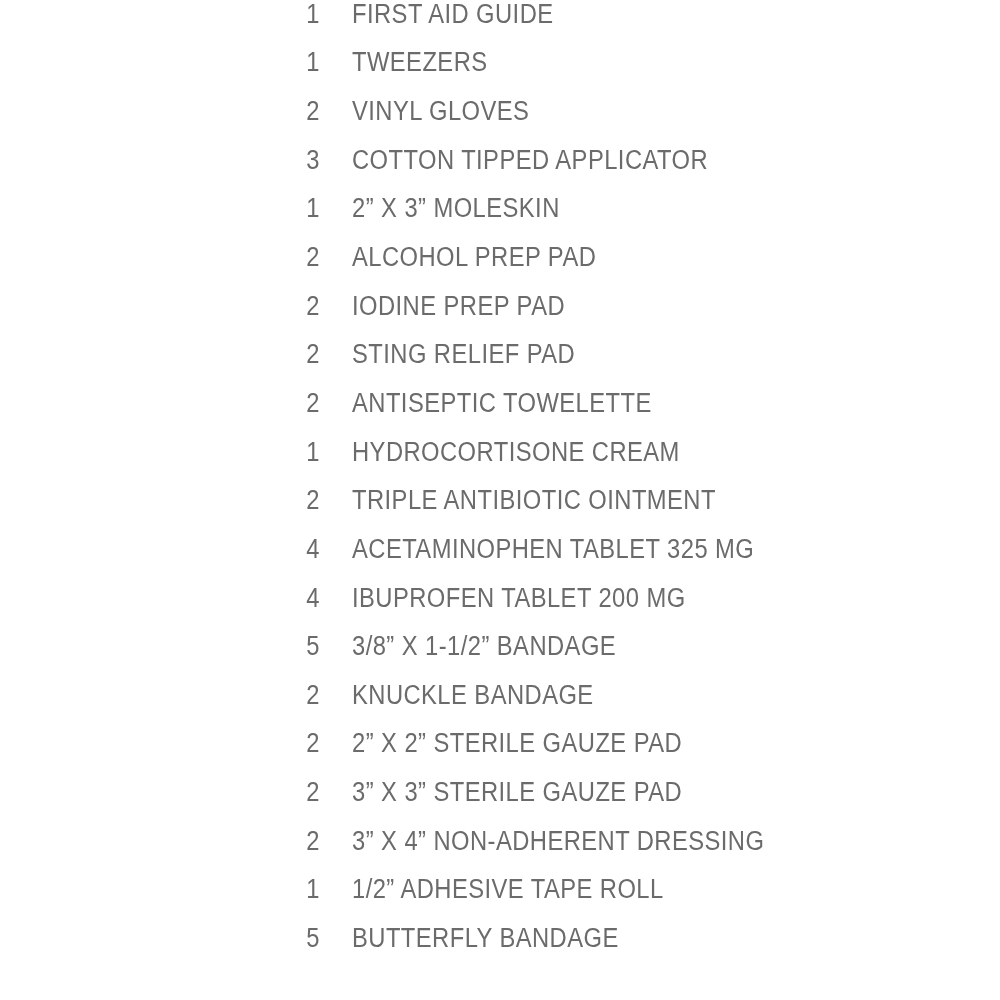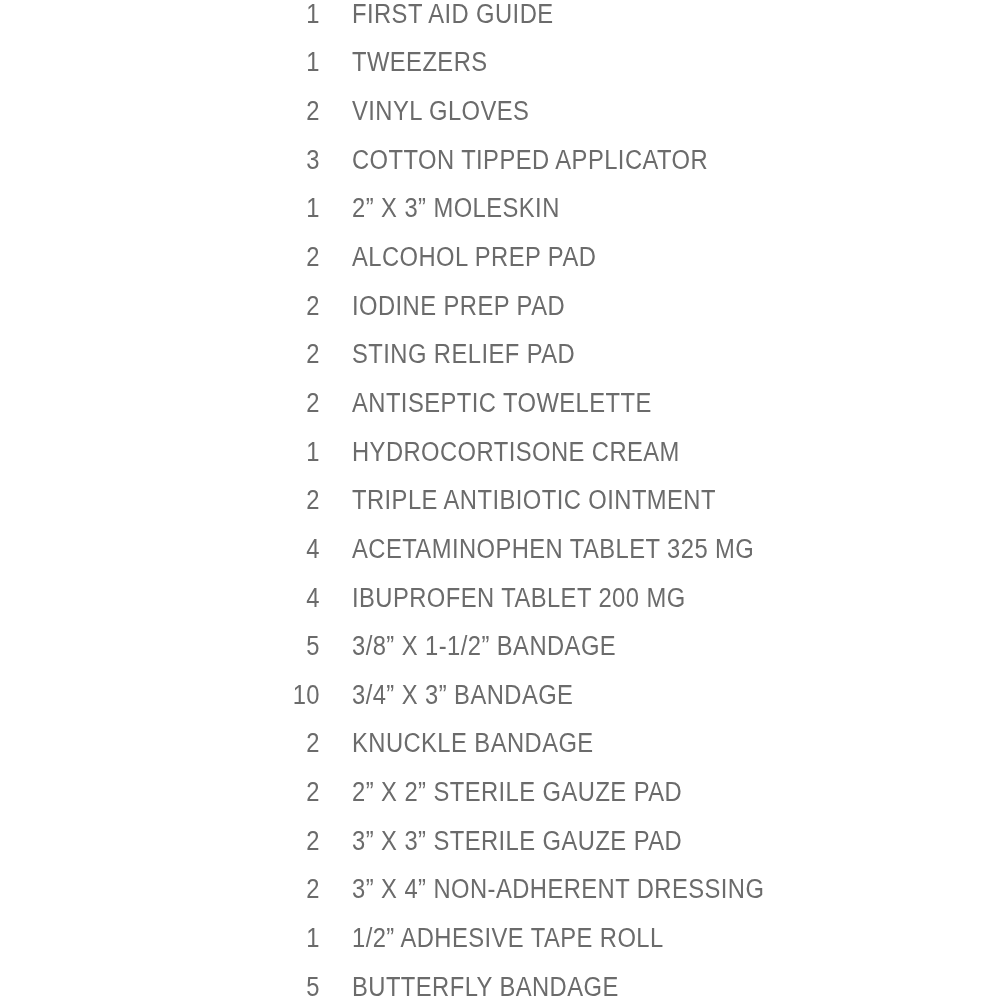--- a/index.html
+++ b/index.html
@@ -99,24 +99,20 @@
     </div>
     <div class="row">
       <span class="qty">4</span>
       <span class="label">IBUPROFEN TABLET 200 MG</span>
     </div>
     <div class="row">
       <span class="qty">5</span>
       <span class="label">3/8” X 1-1/2” BANDAGE</span>
     </div>
     <div class="row">
-      <span class="qty">10</span>
-      <span class="label">3/4” X 3” BANDAGE</span>
-    </div>
-    <div class="row">
       <span class="qty">2</span>
       <span class="label">KNUCKLE BANDAGE</span>
     </div>
     <div class="row">
       <span class="qty">2</span>
       <span class="label">2” X 2” STERILE GAUZE PAD</span>
     </div>
     <div class="row">
       <span class="qty">2</span>
       <span class="label">3” X 3” STERILE GAUZE PAD</span>

